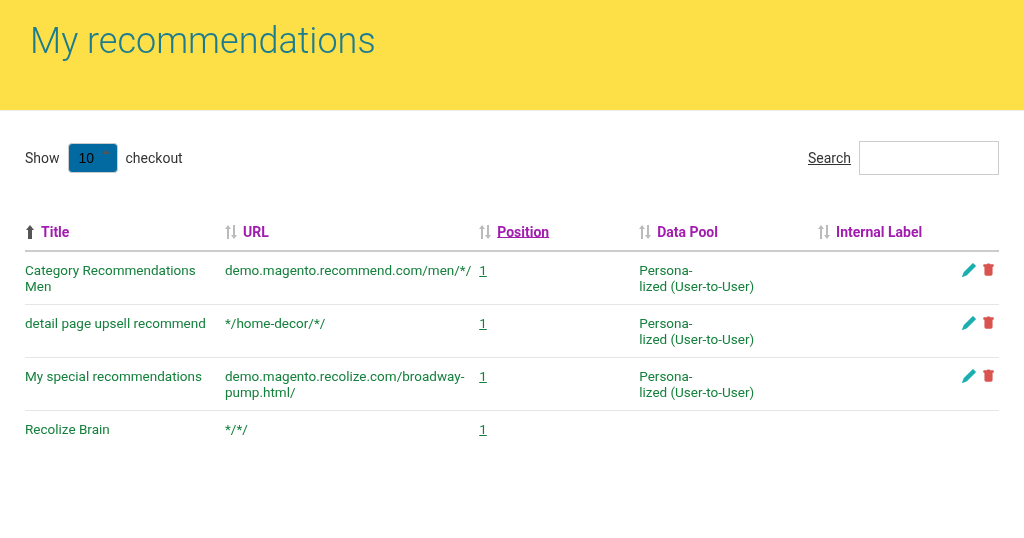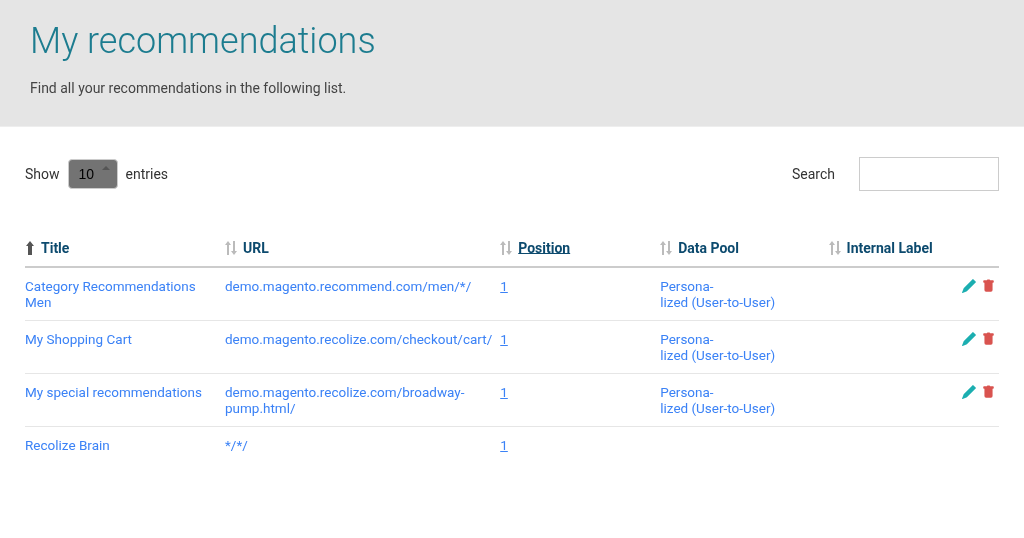--- a/index.html
+++ b/index.html
@@ -4,21 +4,21 @@
 <style>
   * { box-sizing: border-box; margin: 0; padding: 0; }
   body {
     font-family: -apple-system, BlinkMacSystemFont, "Segoe UI", Roboto, "Helvetica Neue", Arial, sans-serif;
     font-size: 14px;
     color: #333;
     background: #fff;
     width: 1024px;
   }
   .header-area {
-    background: #e5e5e5;
+    background: #fde047;
     padding: 20px 30px 30px;
     border-bottom: 1px solid #eee;
   }
   .page-title {
     font-size: 36px;
     font-weight: 300;
     color: #1c7c8f;
     margin-bottom: 18px;
   }
   .page-subtitle {
@@ -37,21 +37,21 @@
   .show-entries {
     display: flex;
     align-items: center;
     gap: 8px;
     color: #333;
     font-size: 14px;
   }
   .page-length-select {
     border: 1px solid #ccc;
     border-radius: 4px;
-    background: #737373;
+    background: #0369a1;
     font-size: 14px;
     padding: 6px 22px 6px 10px;
     appearance: none;
     position: relative;
   }
   .select-wrap {
     position: relative;
     display: inline-block;
   }
   .select-wrap::after {
@@ -70,56 +70,57 @@
     right: 8px;
     bottom: 7px;
     width: 0; height: 0;
     border-left: 4px solid transparent;
     border-right: 4px solid transparent;
     border-top: 4px solid #555;
   }
   .search-box {
     display: flex;
     align-items: center;
-    gap: 24px;
+    gap: 8px;
     font-size: 14px;
     color: #333;
+    text-decoration: underline;
   }
   .search-input {
     border: 1px solid #ccc;
     height: 34px;
     width: 140px;
     padding: 4px 8px;
     font-size: 14px;
   }
   table {
     width: 100%;
     border-collapse: collapse;
   }
   thead th {
     text-align: left;
     font-weight: 700;
     font-size: 14px;
-    color: #0c4a6e;
+    color: #a21caf;
     padding: 8px 8px 10px 0;
     border-bottom: 2px solid #ccc;
     vertical-align: bottom;
   }
   .sort-icon {
     display: inline-block;
     vertical-align: middle;
     margin-right: 6px;
   }
   .sort-icon svg { display: block; }
   tbody td {
     padding: 10px 8px 10px 0;
     border-bottom: 1px solid #e6e6e6;
     vertical-align: top;
     font-size: 13.5px;
-    color: #3b82f6;
+    color: #15803d;
   }
   tbody tr:last-child td { border-bottom: none; }
   .col-title { width: 200px; }
   .col-url { width: 220px; }
   .col-position { width: 160px; text-decoration: underline; }
   .col-datapool { width: 160px; }
   .col-label { width: auto; text-align: center; }
   .col-actions { width: 50px; text-align: right; white-space: nowrap; padding-right: 4px;}
   .action-icon {
     display: inline-block;
@@ -129,33 +130,32 @@
   .action-icon + .action-icon { margin-left: 6px; }
   .edit-icon svg { fill: #1baeb0; }
   .delete-icon svg { fill: #d9534f; }
   th .th-label { vertical-align: middle; }
 </style>
 </head>
 <body>
 
 <div class="header-area">
   <h1 class="page-title">My recommendations</h1>
-  <p class="page-subtitle">Find all your recommendations in the following list.</p>
 </div>
 
 <div class="content-area">
   <div class="controls-row">
     <div class="show-entries">
       <span>Show</span>
       <span class="select-wrap">
         <select class="page-length-select">
           <option>10</option>
         </select>
       </span>
-      <span>entries</span>
+      <span>checkout</span>
     </div>
     <div class="search-box">
       <span>Search</span>
       <input type="text" class="search-input" value="" style="">
     </div>
   </div>
 
   <table>
     <thead>
       <tr>
@@ -210,22 +210,22 @@
 lized (User-to-User)</td>
           <td class="col-label"></td>
           <td class="col-actions"><span class="action-icon edit-icon"><svg width="14" height="14" viewBox="0 0 16 16">
                 <path d="M12.146.146a.5.5 0 0 1 .708 0l3 3a.5.5 0 0 1 0 .708l-10 10a.5.5 0 0 1-.168.11l-5 2a.5.5 0 0 1-.65-.65l2-5a.5.5 0 0 1 .11-.168l10-10z"></path>
               </svg></span><span class="action-icon delete-icon"><svg width="13" height="14" viewBox="0 0 16 16">
                 <path d="M5.5 5.5A.5.5 0 0 1 6 6v6a.5.5 0 0 1-1 0V6a.5.5 0 0 1 .5-.5zm2.5 0a.5.5 0 0 1 .5.5v6a.5.5 0 0 1-1 0V6a.5.5 0 0 1 .5-.5zm3 .5a.5.5 0 0 0-1 0v6a.5.5 0 0 0 1 0V6z"></path>
                 <path d="M14.5 3a1 1 0 0 1-1 1H13v9a2 2 0 0 1-2 2H5a2 2 0 0 1-2-2V4h-.5a1 1 0 0 1-1-1V2a1 1 0 0 1 1-1H6a1 1 0 0 1 1-1h2a1 1 0 0 1 1 1h3.5a1 1 0 0 1 1 1v1z"></path>
               </svg></span></td>
         </tr>
         <tr>
-          <td class="col-title">My Shopping Cart</td>
-          <td class="col-url">demo.magento.recolize.com/checkout/cart/</td>
+          <td class="col-title">detail page upsell recommend</td>
+          <td class="col-url">*/home-decor/*/</td>
           <td class="col-position">1</td>
           <td class="col-datapool" style="white-space: pre-line;">Persona-
 lized (User-to-User)</td>
           <td class="col-label"></td>
           <td class="col-actions"><span class="action-icon edit-icon"><svg width="14" height="14" viewBox="0 0 16 16">
                 <path d="M12.146.146a.5.5 0 0 1 .708 0l3 3a.5.5 0 0 1 0 .708l-10 10a.5.5 0 0 1-.168.11l-5 2a.5.5 0 0 1-.65-.65l2-5a.5.5 0 0 1 .11-.168l10-10z"></path>
               </svg></span><span class="action-icon delete-icon"><svg width="13" height="14" viewBox="0 0 16 16">
                 <path d="M5.5 5.5A.5.5 0 0 1 6 6v6a.5.5 0 0 1-1 0V6a.5.5 0 0 1 .5-.5zm2.5 0a.5.5 0 0 1 .5.5v6a.5.5 0 0 1-1 0V6a.5.5 0 0 1 .5-.5zm3 .5a.5.5 0 0 0-1 0v6a.5.5 0 0 0 1 0V6z"></path>
                 <path d="M14.5 3a1 1 0 0 1-1 1H13v9a2 2 0 0 1-2 2H5a2 2 0 0 1-2-2V4h-.5a1 1 0 0 1-1-1V2a1 1 0 0 1 1-1H6a1 1 0 0 1 1-1h2a1 1 0 0 1 1 1h3.5a1 1 0 0 1 1 1v1z"></path>
               </svg></span></td>

